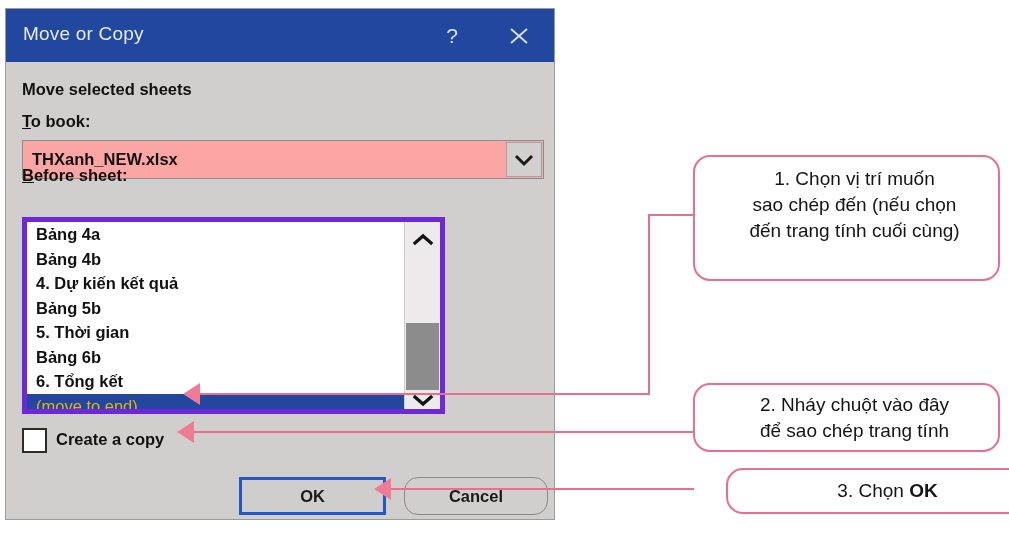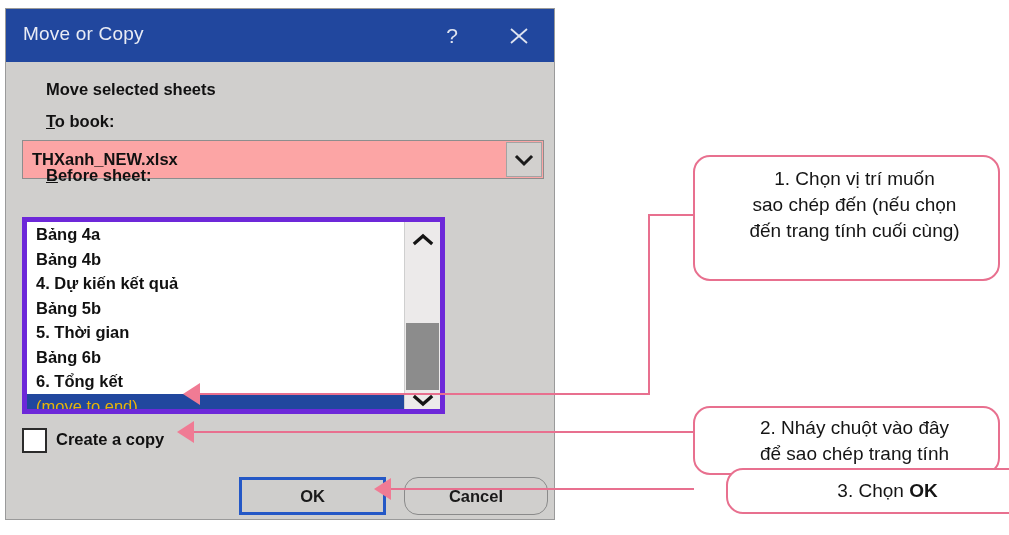--- a/index.html
+++ b/index.html
@@ -66,21 +66,20 @@
     cursor: default;
   }
   #close-btn svg { display: block; }
 
   .body-label {
     position: absolute;
     font-size: 16.5px;
     color: #111;
     font-weight: bold;
     white-space: nowrap;
-    margin-left: 24px;
   }
   .body-label .uline {
     text-decoration: underline;
   }
 
   #lbl-move-selected { left: 16px; top: 71px; }
   #lbl-to-book      { left: 16px; top: 103px; }
   #lbl-before-sheet { left: 16px; top: 157px; }
 
   
@@ -267,21 +266,20 @@
     width: 307px;
     height: 126px;
     padding-top: 9px;
   }
   #callout-2 {
     left: 693px;
     top: 383px;
     width: 307px;
     height: 69px;
     padding-top: 7px;
-    margin-top: 23px;
   }
   #callout-3 {
     left: 693px;
     top: 468px;
     width: 307px;
     height: 46px;
     display: flex;
     align-items: center;
     justify-content: center;
     margin-left: 33px;

